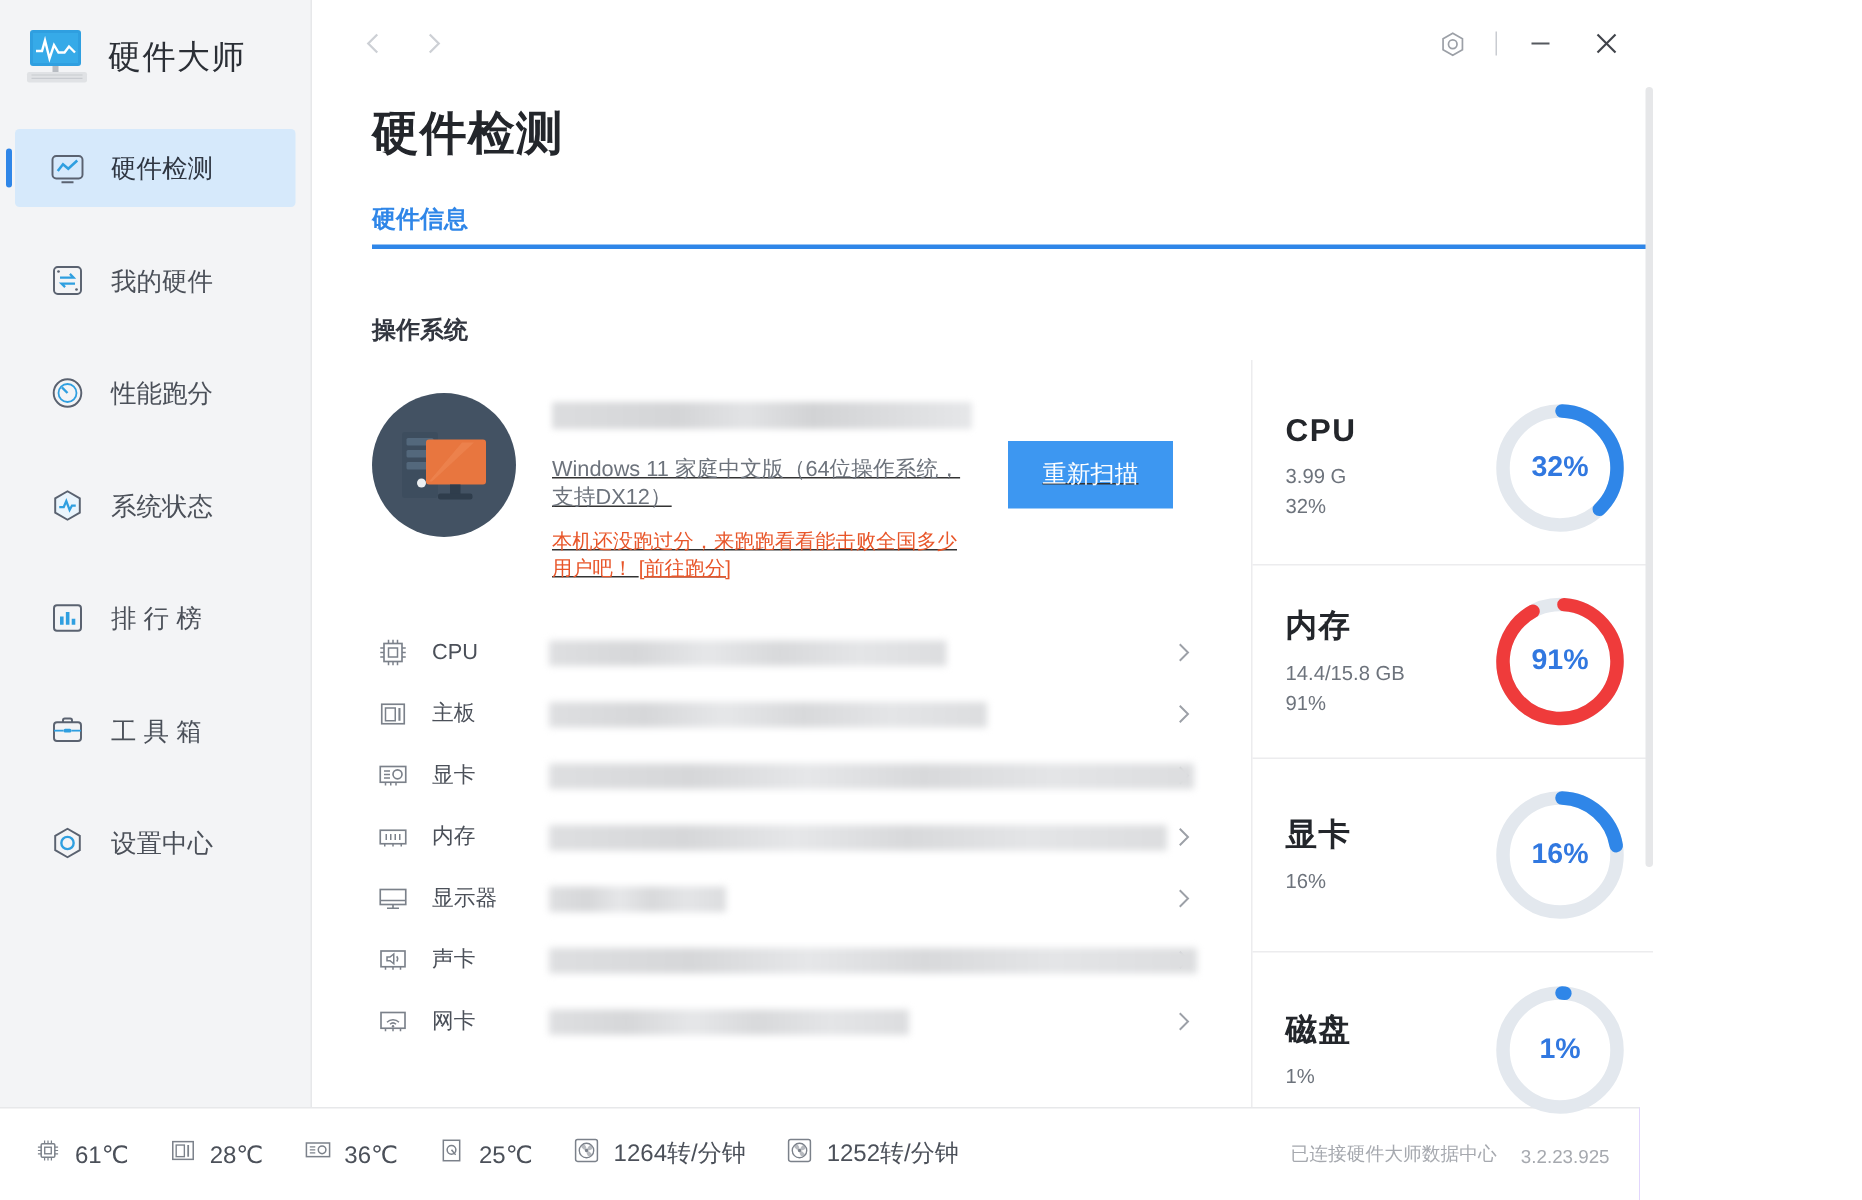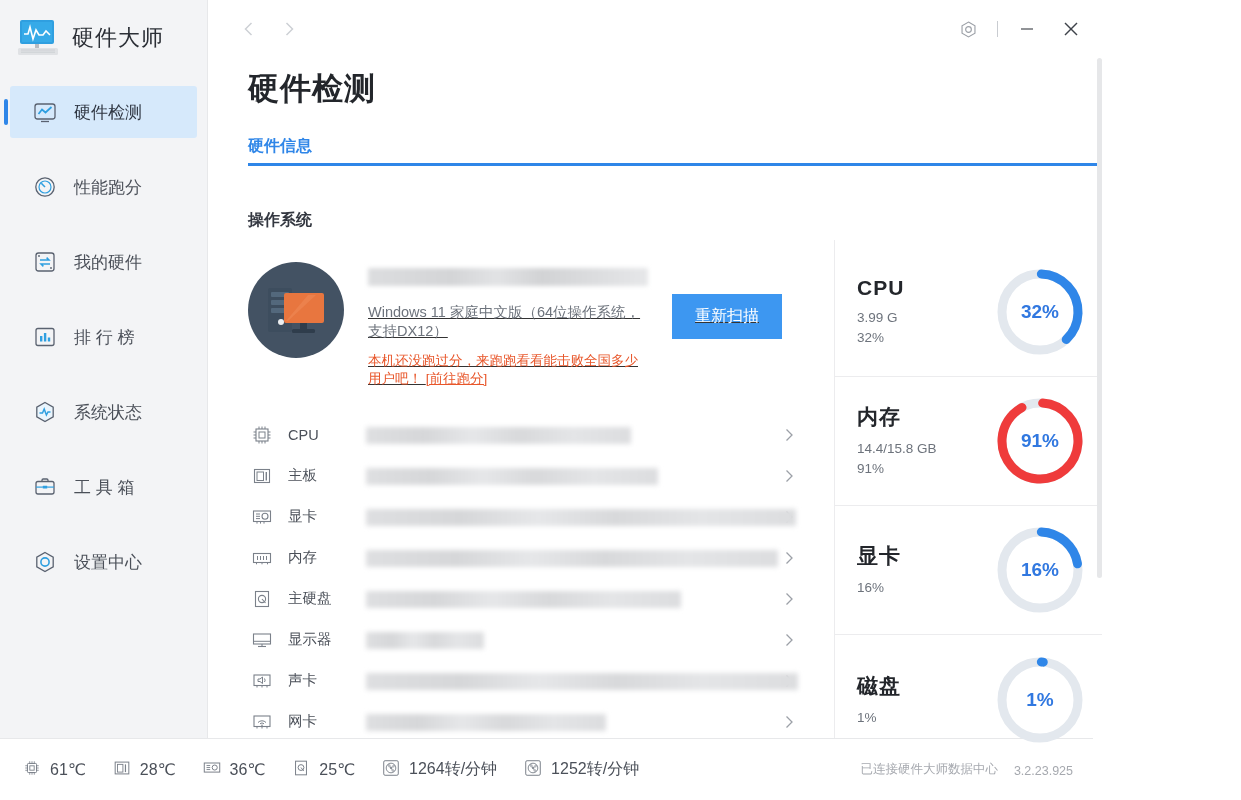--- a/index.html
+++ b/index.html
@@ -310,61 +310,61 @@
               <polyline points="6.5,15 10,10.5 13.5,13.5 19.5,8" fill="none" stroke="#2f9fe0" stroke-width="1.7"></polyline>
               <line x1="9" y1="22.5" x2="17" y2="22.5" stroke="#5a6270" stroke-width="1.3"></line>
             </svg>
           </span>
           <span class="nav-label">硬件检测</span>
         </div>
 
         <div class="nav-item">
           <span class="nav-icon">
             <svg width="26" height="26" viewBox="0 0 26 26">
-              <circle cx="13" cy="13" r="9.2" fill="none" stroke="#5a6270" stroke-width="1.3"></circle>
-              <circle cx="13" cy="13" r="6" fill="none" stroke="#2f9fe0" stroke-width="1.2"></circle>
-              <line x1="13" y1="13" x2="9.3" y2="9.3" stroke="#2f9fe0" stroke-width="1.6"></line>
-            </svg>
-          </span>
-          <span class="nav-label">性能跑分</span>
-        </div>
-
-        <div class="nav-item">
-          <span class="nav-icon">
-            <svg width="26" height="26" viewBox="0 0 26 26">
               <rect x="4" y="4" width="18" height="18" rx="2.5" fill="none" stroke="#5a6270" stroke-width="1.3"></rect>
               <path d="M8 11h9l-2.4-2.4" fill="none" stroke="#2f9fe0" stroke-width="1.5"></path>
               <path d="M18 15H9l2.4 2.4" fill="none" stroke="#2f9fe0" stroke-width="1.5"></path>
               <circle cx="7" cy="7" r="0.9" fill="#5a6270"></circle>
               <circle cx="19" cy="19" r="0.9" fill="#5a6270"></circle>
             </svg>
           </span>
           <span class="nav-label">我的硬件</span>
+        </div>
+
+        <div class="nav-item">
+          <span class="nav-icon">
+            <svg width="26" height="26" viewBox="0 0 26 26">
+              <circle cx="13" cy="13" r="9.2" fill="none" stroke="#5a6270" stroke-width="1.3"></circle>
+              <circle cx="13" cy="13" r="6" fill="none" stroke="#2f9fe0" stroke-width="1.2"></circle>
+              <line x1="13" y1="13" x2="9.3" y2="9.3" stroke="#2f9fe0" stroke-width="1.6"></line>
+            </svg>
+          </span>
+          <span class="nav-label">性能跑分</span>
+        </div>
+
+        <div class="nav-item">
+          <span class="nav-icon">
+            <svg width="26" height="26" viewBox="0 0 26 26">
+              <polygon points="13,3.5 21.2,8.2 21.2,17.8 13,22.5 4.8,17.8 4.8,8.2" fill="#eaf5fd" stroke="#5a6270" stroke-width="1.3"></polygon>
+              <polyline points="7.5,14 10.5,14 12.2,10 14.4,16 16,13 18.5,13" fill="none" stroke="#2f9fe0" stroke-width="1.5"></polyline>
+            </svg>
+          </span>
+          <span class="nav-label">系统状态</span>
         </div>
 
         <div class="nav-item">
           <span class="nav-icon">
             <svg width="26" height="26" viewBox="0 0 26 26">
               <rect x="4" y="4.5" width="18" height="17" rx="2" fill="none" stroke="#5a6270" stroke-width="1.3"></rect>
               <rect x="8" y="12" width="2.4" height="5.5" fill="#2f9fe0"></rect>
               <rect x="11.9" y="9" width="2.4" height="8.5" fill="#2f9fe0"></rect>
               <rect x="15.8" y="13.5" width="2.4" height="4" fill="#2f9fe0"></rect>
             </svg>
           </span>
           <span class="nav-label">排 行 榜</span>
-        </div>
-
-        <div class="nav-item">
-          <span class="nav-icon">
-            <svg width="26" height="26" viewBox="0 0 26 26">
-              <polygon points="13,3.5 21.2,8.2 21.2,17.8 13,22.5 4.8,17.8 4.8,8.2" fill="#eaf5fd" stroke="#5a6270" stroke-width="1.3"></polygon>
-              <polyline points="7.5,14 10.5,14 12.2,10 14.4,16 16,13 18.5,13" fill="none" stroke="#2f9fe0" stroke-width="1.5"></polyline>
-            </svg>
-          </span>
-          <span class="nav-label">系统状态</span>
         </div>
 
         <div class="nav-item">
           <span class="nav-icon">
             <svg width="26" height="26" viewBox="0 0 26 26">
               <path d="M10 7.5V6.2c0-.7.5-1.2 1.2-1.2h3.6c.7 0 1.2.5 1.2 1.2v1.3" fill="none" stroke="#5a6270" stroke-width="1.3"></path>
               <rect x="4" y="7.5" width="18" height="12.5" rx="2" fill="none" stroke="#5a6270" stroke-width="1.3"></rect>
               <rect x="10.4" y="11.8" width="5.2" height="2.6" rx="1" fill="#2f9fe0"></rect>
               <line x1="4" y1="13.1" x2="10.4" y2="13.1" stroke="#2f9fe0" stroke-width="1.2"></line>
               <line x1="15.6" y1="13.1" x2="22" y2="13.1" stroke="#2f9fe0" stroke-width="1.2"></line>
@@ -558,38 +558,20 @@
               <span class="hw-val">
                   <span class="bar" style="width:412px"></span>
                 </span>
               <span class="hw-chevron">
                 <svg width="10" height="16" viewBox="0 0 10 16">
                     <polyline points="2.5,2.5 8,8 2.5,13.5" fill="none" stroke="#9ca0a7" stroke-width="1.3"></polyline>
                   </svg>
               </span>
             </div>
 
-            <div class="hw-row">
-              <span class="hw-ico">
-                <svg width="22" height="22" viewBox="0 0 22 22">
-                  <rect x="4.5" y="3.5" width="13" height="15" fill="none" stroke="#7b818a" stroke-width="1.1"></rect>
-                  <circle cx="11" cy="11" r="3.6" fill="none" stroke="#7b818a" stroke-width="1.1"></circle>
-                  <line x1="11" y1="11" x2="14.5" y2="15" stroke="#7b818a" stroke-width="1.1"></line>
-                </svg>
-              </span>
-              <span class="hw-name">主硬盘</span>
-              <span class="hw-val">
-                  <span class="bar" style="width:315px"></span>
-                </span>
-              <span class="hw-chevron">
-                <svg width="10" height="16" viewBox="0 0 10 16">
-                    <polyline points="2.5,2.5 8,8 2.5,13.5" fill="none" stroke="#9ca0a7" stroke-width="1.3"></polyline>
-                  </svg>
-              </span>
-            </div>
 
             <div class="hw-row">
               <span class="hw-ico">
                 <svg width="22" height="22" viewBox="0 0 22 22">
                   <rect x="2.5" y="5" width="17" height="10" fill="none" stroke="#7b818a" stroke-width="1.1"></rect>
                   <line x1="2.5" y1="12.3" x2="19.5" y2="12.3" stroke="#7b818a" stroke-width="1"></line>
                   <line x1="11" y1="15" x2="11" y2="17.5" stroke="#7b818a" stroke-width="1.1"></line>
                   <line x1="7" y1="17.5" x2="15" y2="17.5" stroke="#7b818a" stroke-width="1.1"></line>
                 </svg>
               </span>

